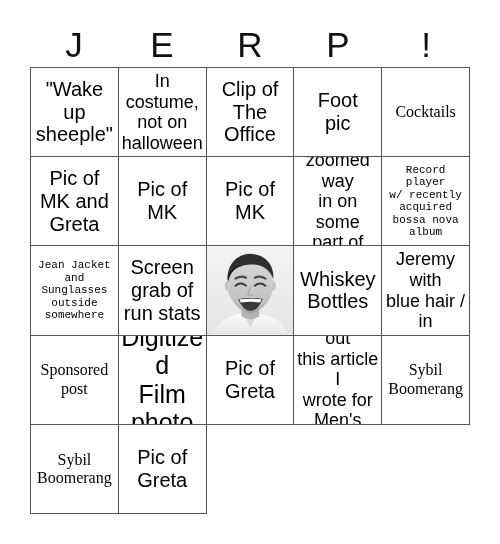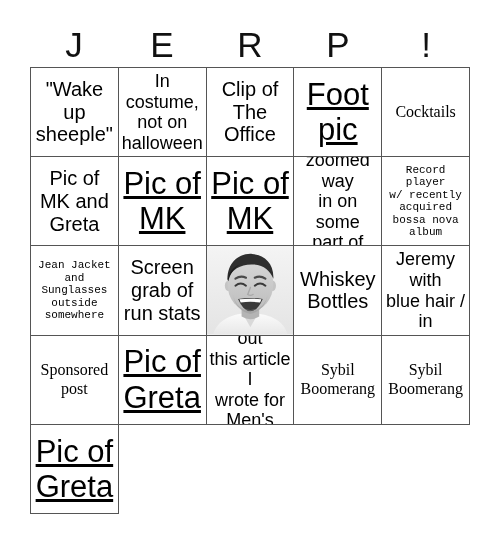--- a/index.html
+++ b/index.html
@@ -65,21 +65,21 @@
     background: #ffffff;
   }
   .cell-text {
     display: block;
     width: 100%;
     line-height: 1.14;
     white-space: pre-line;
     word-wrap: break-word;
   }
   
-  .fs-xxl .cell-text { font-size: 31px; text-decoration: underline; }
+  .fs-xxl .cell-text { font-size: 20px; }
   .fs-xl  .cell-text { font-size: 25px; }
   .fs-lg  .cell-text { font-size: 20px; }
   .fs-md  .cell-text { font-size: 16px; font-family: Liberation Serif, serif; }
   .fs-sm  .cell-text { font-size: 18px; }
   .fs-xs  .cell-text { font-size: 11px; font-family: Liberation Mono, monospace; }
 
   
   .cell.photo {
     padding: 0;
     position: relative;
@@ -209,20 +209,25 @@
       <div class="cell fs-sm">
         <span class="cell-text">Pic of
 Jeremy with
 blue hair / in
 his teens</span>
       </div>
       <div class="cell fs-md">
         <span class="cell-text">Sponsored
 post</span>
       </div>
+      <div class="cell fs-xl">
+        <span class="cell-text">Digitized
+Film
+photo</span>
+      </div>
       <div class="cell fs-xxl">
         <span class="cell-text">Pic of
 Greta</span>
       </div>
       <div class="cell fs-sm">
         <span class="cell-text">"Check out
 this article I
 wrote for
 Men's
 Journal"</span>

